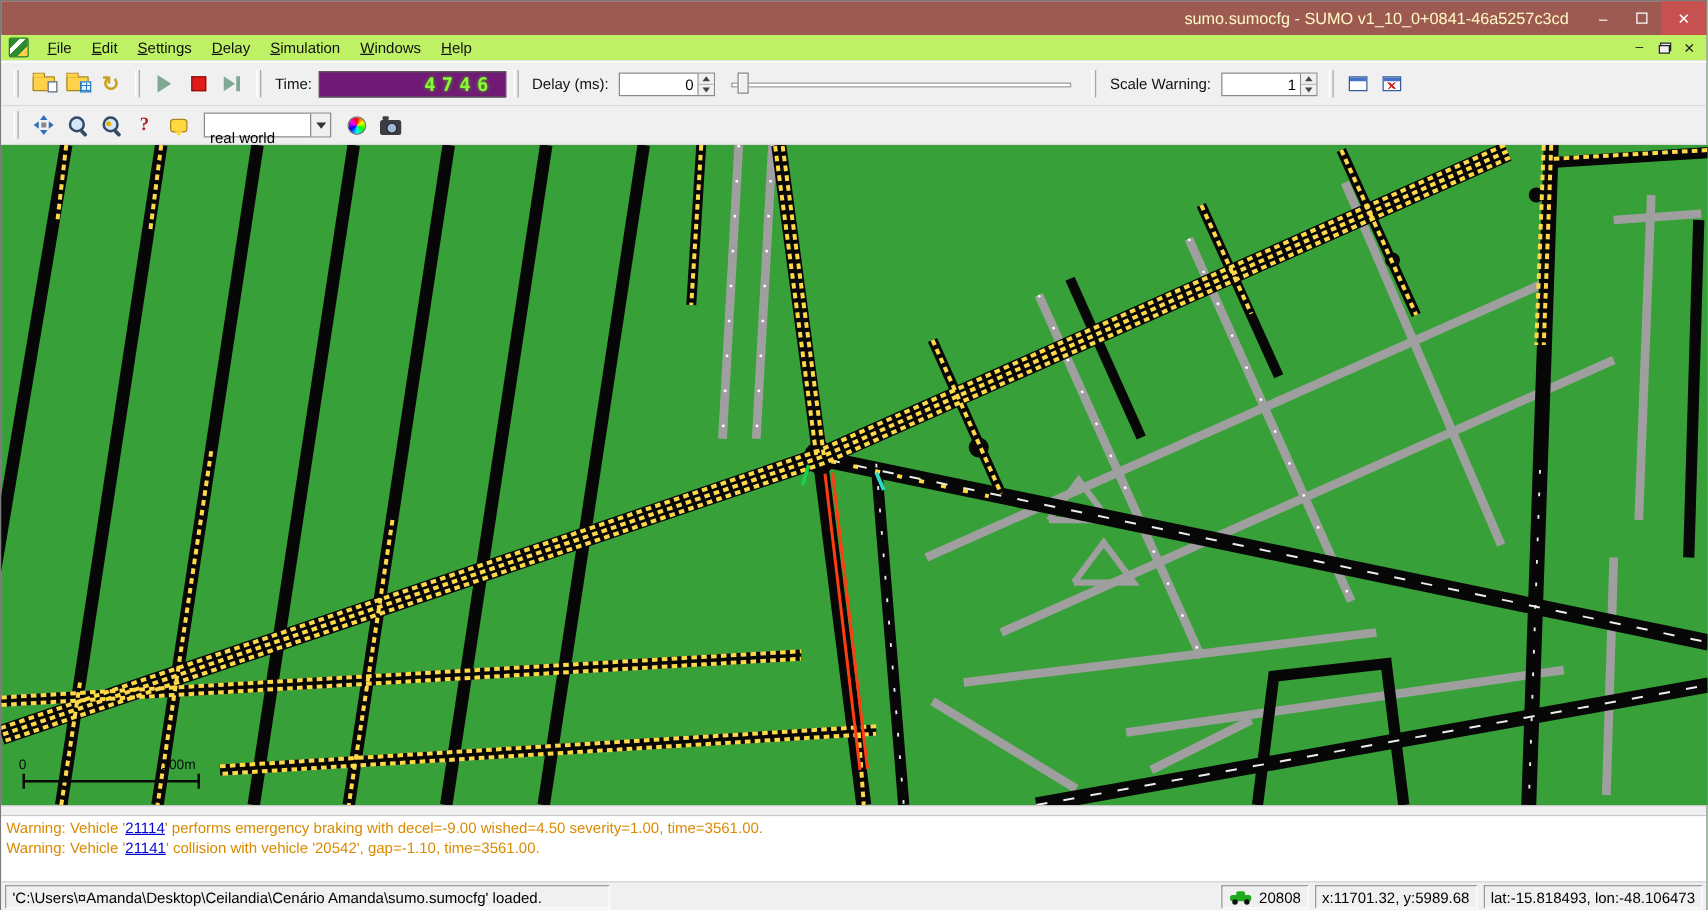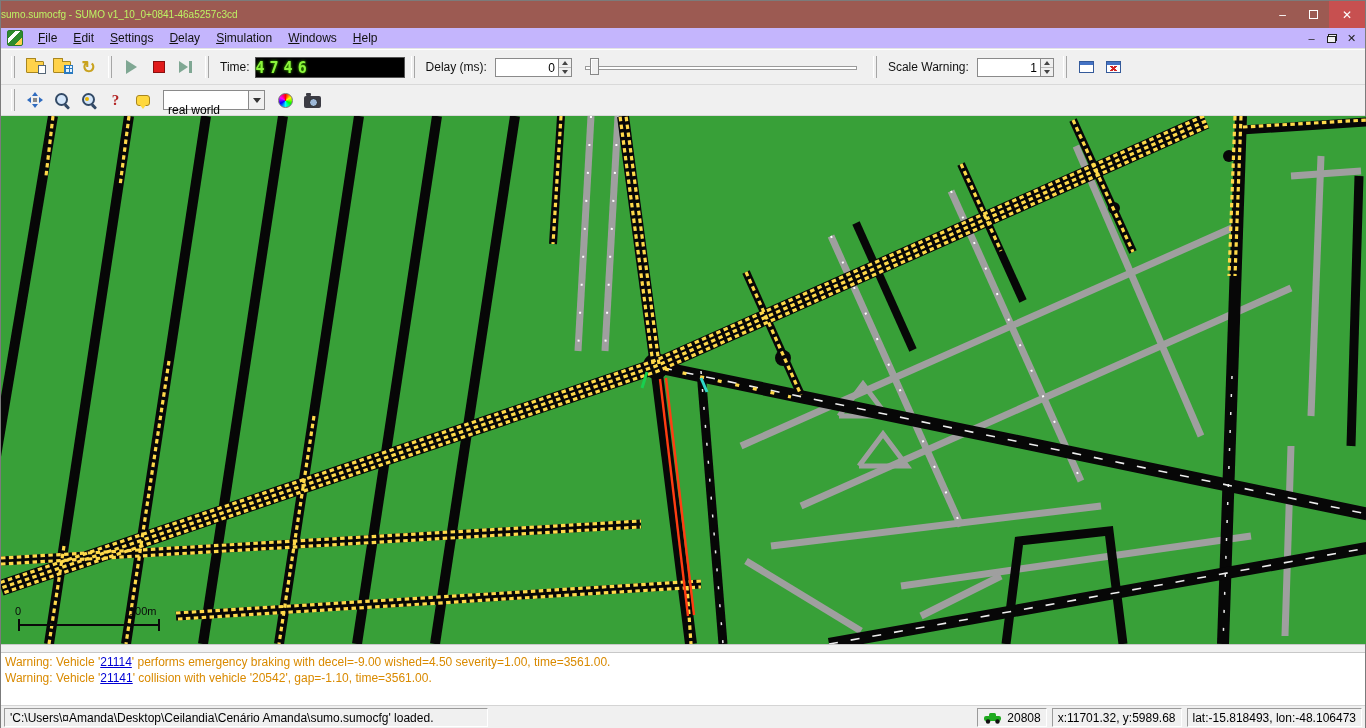--- a/index.html
+++ b/index.html
@@ -2,28 +2,28 @@
 <html><head>
 <meta charset="utf-8">
 <style>
   *{margin:0;padding:0;box-sizing:border-box}
   html,body{width:1366px;height:728px;overflow:hidden}
   body{font-family:"Liberation Sans",sans-serif;background:#f0f0f0;font-size:12px}
   .window{position:relative;width:1366px;height:728px;background:#f0f0f0;border:1px solid #7b7b7b}
 
   
   .titlebar{position:absolute;top:0;left:0;right:0;height:27px;background:#9c5a52}
-  .title-text{position:absolute;left:0;right:110px;top:0;text-align:left;color:#bef264;font-size:10px;line-height:27px;white-space:nowrap}
+  .title-text{position:absolute;left:0;right:110px;top:0;text-align:right;color:#fef9c3;font-size:13px;line-height:27px;white-space:nowrap}
   .caption-buttons{position:absolute;right:0;top:0;height:27px;display:flex;align-items:stretch}
   .cap-btn{width:31px;display:flex;align-items:center;justify-content:center;color:#fff;font-size:12px}
   .cap-btn.close{width:36px;background:#c75050}
   .max-box{width:9px;height:9px;border:1px solid #fff}
 
   
-  .menubar{position:absolute;top:27px;left:0;right:0;height:21px;background:#c4b5fd;display:flex;align-items:center;padding-left:2px;border-bottom:1px solid #e4e4e4}
+  .menubar{position:absolute;top:27px;left:0;right:0;height:21px;background:#bef264;display:flex;align-items:center;padding-left:2px;border-bottom:1px solid #e4e4e4}
   .app-icon{width:16px;height:16px;margin:0 7px 0 4px;border:1px solid #2a7a2a;border-radius:2px;
     background:linear-gradient(135deg,#2e8b2e 0 28%,#fff 28% 44%,#2e8b2e 44% 72%,#ffd24a 72%)}
   .menu-item{display:inline-block;padding:2px 8px;color:#111;cursor:default}
   .menu-item::first-letter{text-decoration:underline}
   .mdi-buttons{margin-left:auto;display:flex;gap:3px;margin-right:5px}
   .mdi-btn{width:17px;height:15px;display:flex;align-items:center;justify-content:center;font-size:11px;color:#222;border:1px solid transparent}
   .restore{position:relative;width:10px;height:9px}
   .restore::before{content:"";position:absolute;right:0;top:0;width:7px;height:5px;border:1px solid #222;background:#f0f0f0}
   .restore::after{content:"";position:absolute;left:0;bottom:0;width:7px;height:5px;border:1px solid #222;background:#f0f0f0}
 
@@ -41,22 +41,22 @@
   .net-over{position:absolute;right:-3px;bottom:-2px;width:9px;height:9px;background-color:#e8f4ff;border:1px solid #2a7ac0;
     background-image:repeating-linear-gradient(0deg,#2a7ac0 0 1px,transparent 1px 4px),repeating-linear-gradient(90deg,#2a7ac0 0 1px,transparent 1px 4px)}
   .reload-glyph{font-size:17px;font-weight:bold;color:#c9a21e;line-height:1}
 
   .play-glyph{width:0;height:0;border-left:11px solid #7fa793;border-top:7px solid transparent;border-bottom:7px solid transparent}
   .stop-glyph{width:12px;height:12px;background:#e01b1b;border:1px solid #8a0f0f}
   .step-wrap{display:flex;align-items:center;gap:1px}
   .step-wrap .play-glyph{border-left-width:9px;border-top-width:6px;border-bottom-width:6px}
   .step-bar{width:3px;height:12px;background:#7fa793}
 
-  .lcd{width:150px;height:21px;background:#000000;border:1px solid #555;color:#8cf63c;font-family:"DejaVu Sans Mono",monospace;
-    font-size:15px;font-weight:bold;text-align:left;padding:1px 8px 0 0;letter-spacing:5px;text-shadow:0 0 3px #46c800}
+  .lcd{width:150px;height:21px;background:#701a75;border:1px solid #555;color:#8cf63c;font-family:"DejaVu Sans Mono",monospace;
+    font-size:15px;font-weight:bold;text-align:right;padding:1px 8px 0 0;letter-spacing:5px;text-shadow:0 0 3px #46c800}
 
   .spin{display:flex;height:19px;border:1px solid #8a8a8a;background:#fff;margin:0 3px}
   .spin-value{width:62px;text-align:right;padding:2px 3px;color:#000}
   .spin-arrows{width:13px;display:flex;flex-direction:column;border-left:1px solid #8a8a8a}
   .spin-btn{flex:1;display:flex;align-items:center;justify-content:center;background:#f0f0f0}
   .spin-btn + .spin-btn{border-top:1px solid #bbb}
   .tri-up{width:0;height:0;border-left:3px solid transparent;border-right:3px solid transparent;border-bottom:4px solid #444}
   .tri-down{width:0;height:0;border-left:3px solid transparent;border-right:3px solid transparent;border-top:4px solid #444}
 
   .slider{position:relative;width:272px;height:22px;margin:0 10px}

